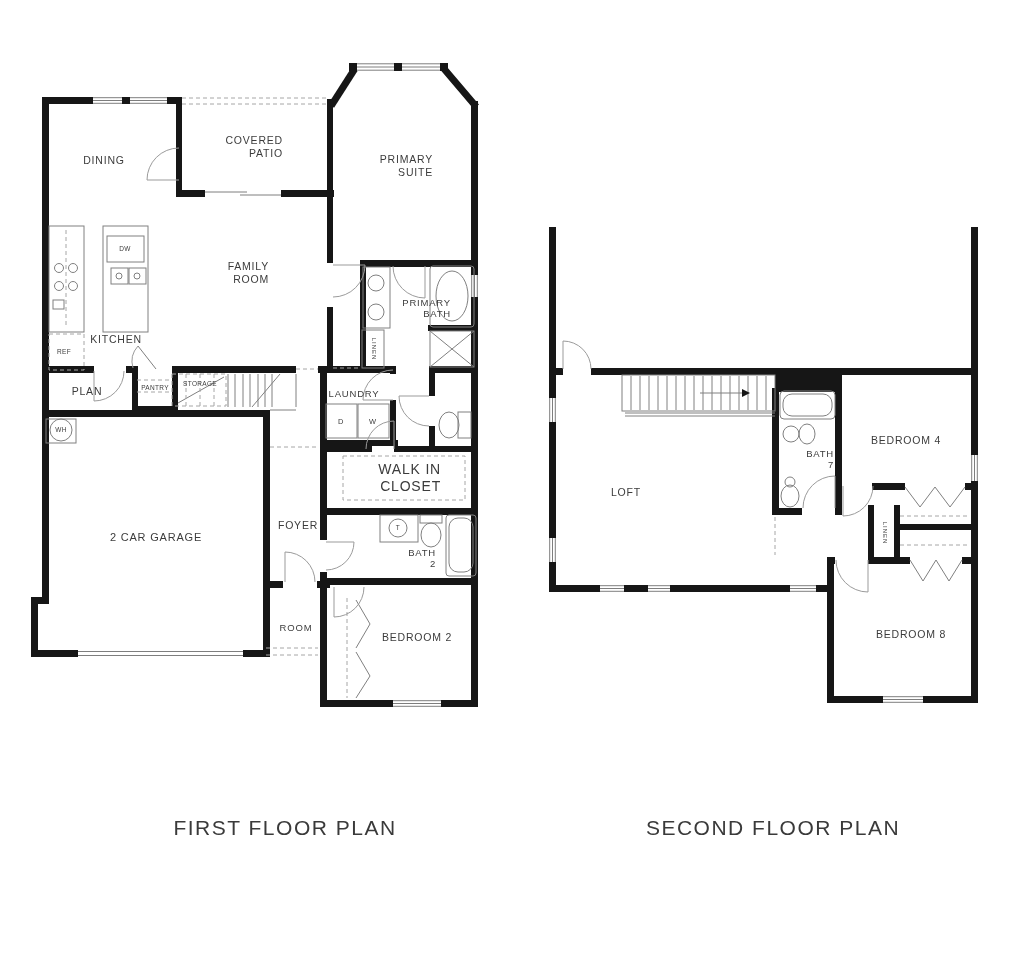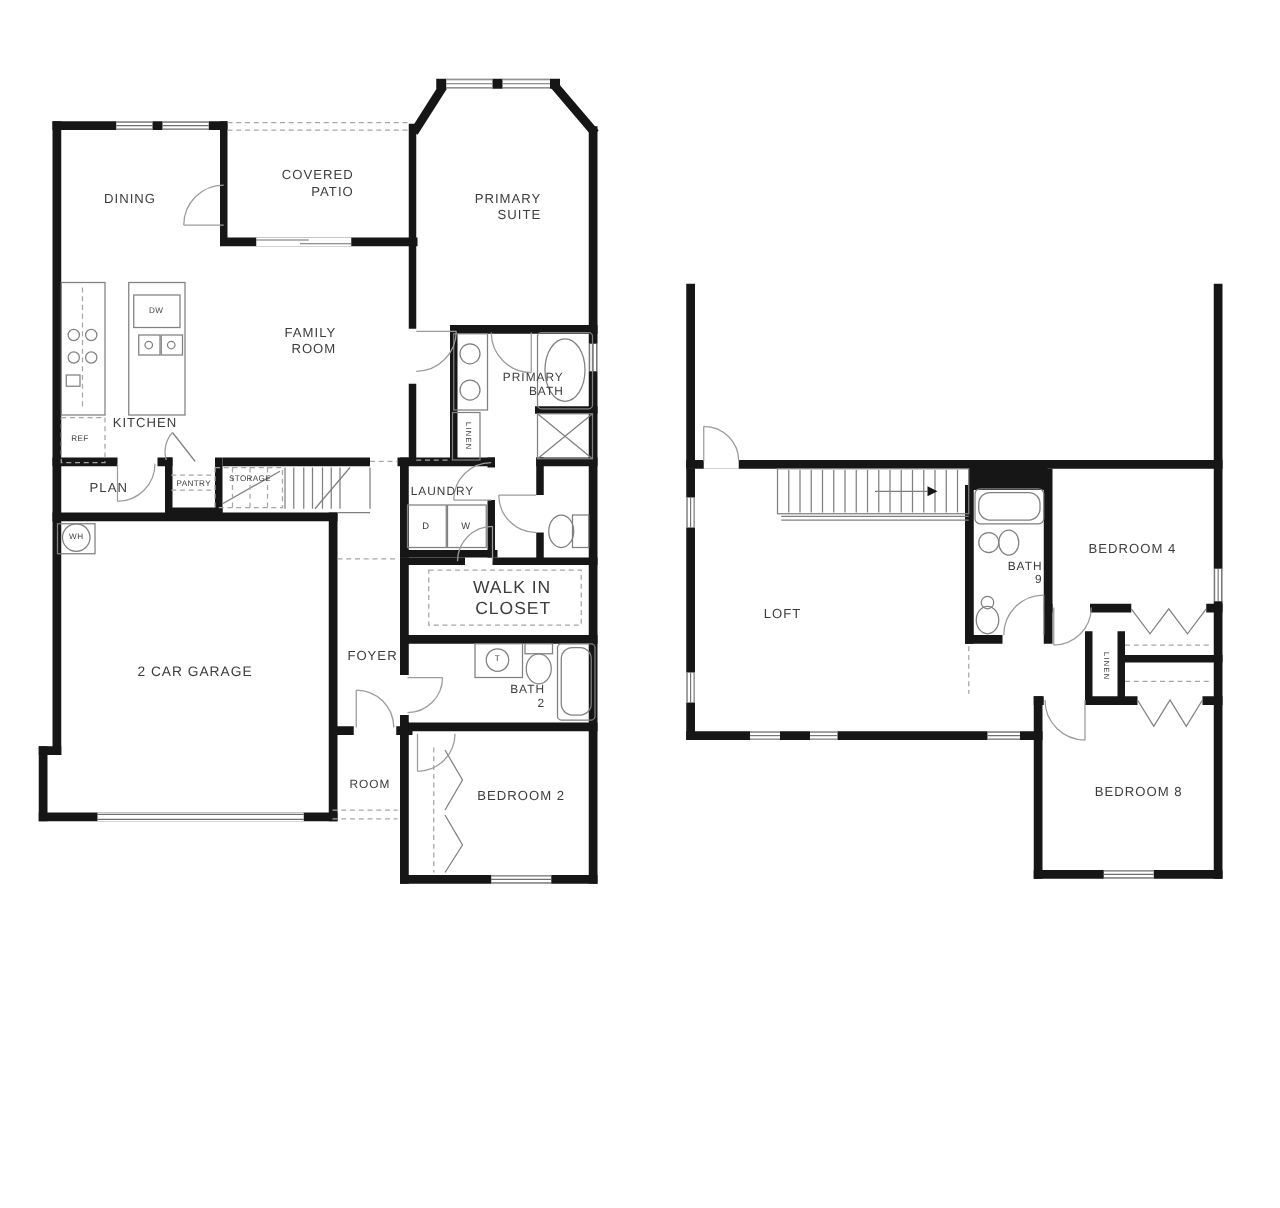--- a/index.html
+++ b/index.html
@@ -382,19 +382,21 @@
   <div class="lbl" style="left:417px;top:637px">BEDROOM 2</div>
 
   <div class="lbl small" style="left:64px;top:352px">REF</div>
   <div class="lbl small" style="left:125px;top:249px">DW</div>
   <div class="lbl small" style="left:61px;top:430px">WH</div>
   <div class="lbl appliance" style="left:341px;top:421px">D</div>
   <div class="lbl appliance" style="left:373px;top:421px">W</div>
   <div class="lbl small" style="left:398px;top:528px">T</div>
 
   <div class="lbl" style="left:626px;top:492px">LOFT</div>
-  <div class="lbl wrap" style="left:818px;top:459px;width:32px;font-size:9.5px">BATH 9</div>
+  <div class="lbl wrap" style="left:818px;top:459px;width:32px;font-size:9.5px">BATH 7</div>
   <div class="lbl" style="left:906px;top:440px">BEDROOM 4</div>
   <div class="lbl" style="left:911px;top:634px">BEDROOM 8</div>
   <div class="lbl vert tiny" style="left:884px;top:533px">LINEN</div>
 
+  <div class="title" style="left:285px;top:828px">FIRST FLOOR PLAN</div>
+  <div class="title" style="left:773px;top:828px">SECOND FLOOR PLAN</div>
 
 </div>
 
 </body></html>

